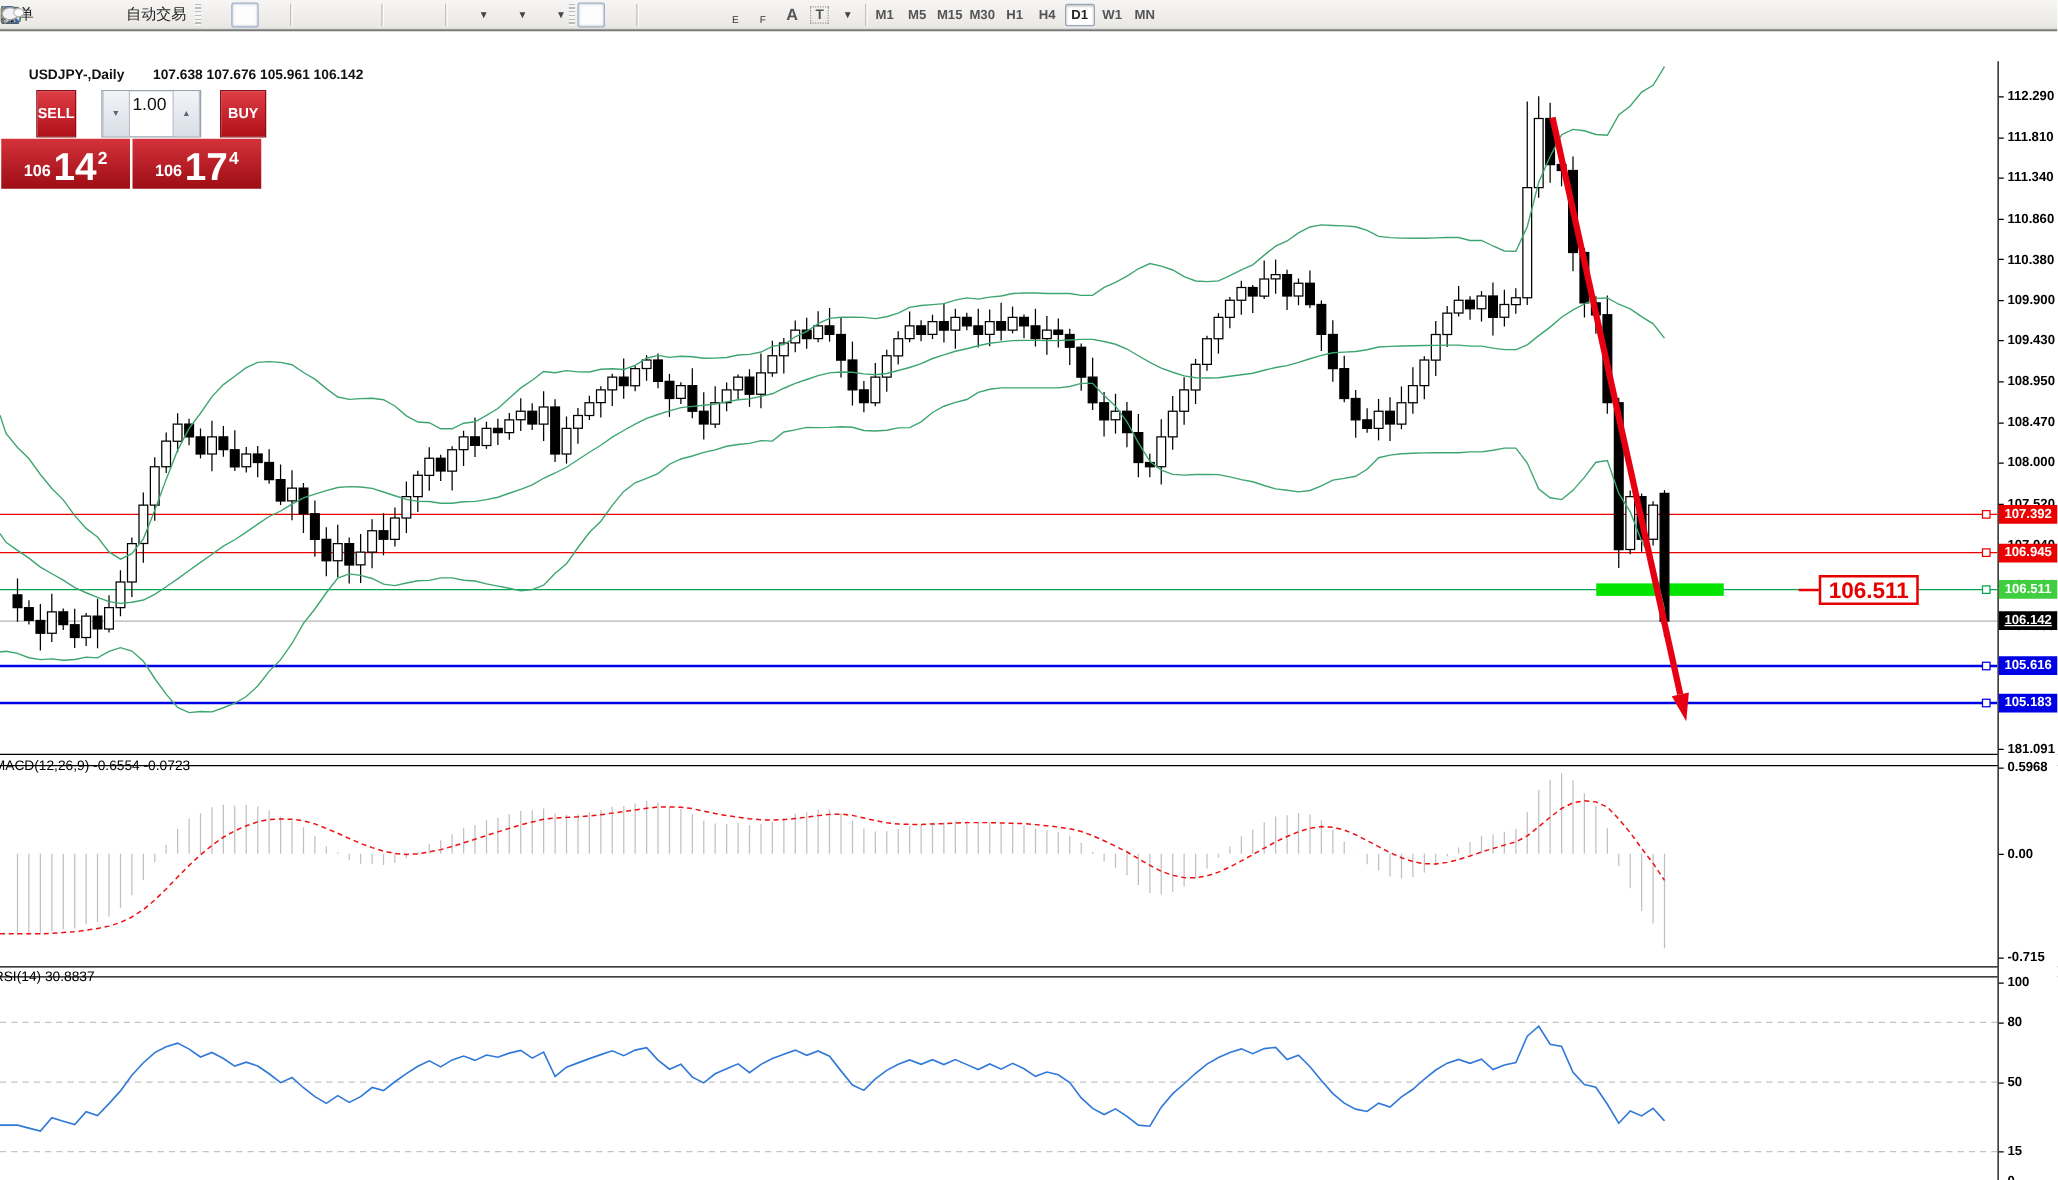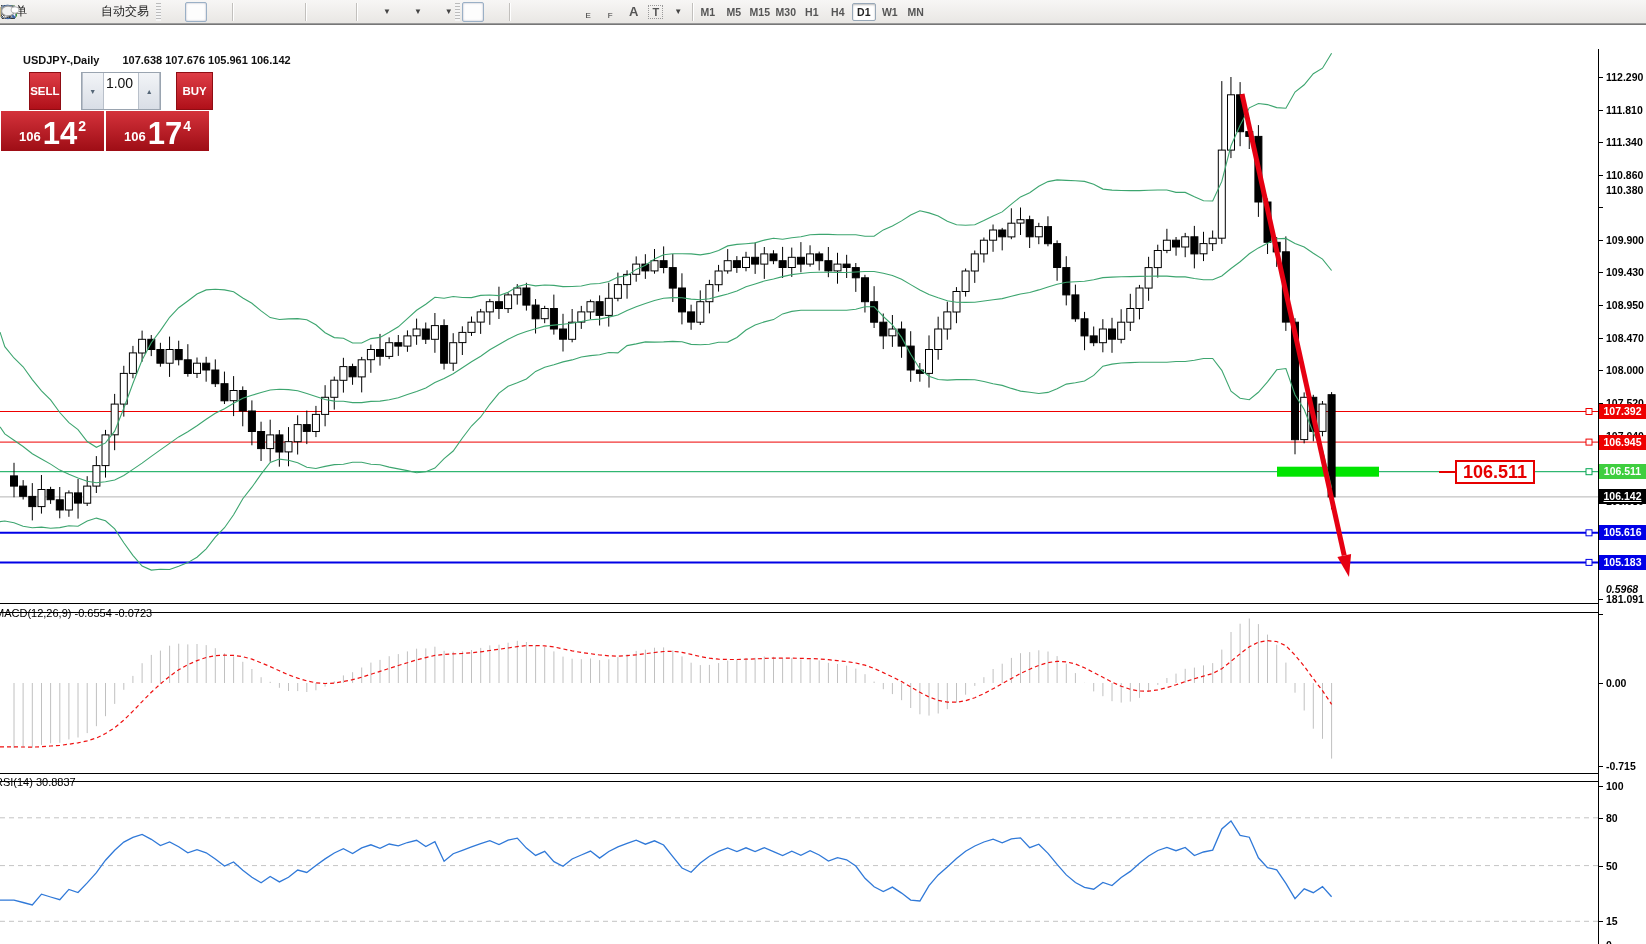--- a/index.html
+++ b/index.html
@@ -763,21 +763,21 @@
   <div id="axis-col">
       <div class="tick-dash" style="top: 27.993px;"></div>
       <div class="tick-label" style="top: 21.993px;">112.290</div>
       <div class="tick-dash" style="top: 60.777px;"></div>
       <div class="tick-label" style="top: 54.777px;">111.810</div>
       <div class="tick-dash" style="top: 92.878px;"></div>
       <div class="tick-label" style="top: 86.878px;">111.340</div>
       <div class="tick-dash" style="top: 125.662px;"></div>
       <div class="tick-label" style="top: 119.662px;">110.860</div>
       <div class="tick-dash" style="top: 158.446px;"></div>
-      <div class="tick-label" style="top: 135px; text-align: center;">110.380</div>
+      <div class="tick-label" style="top: 153px; text-align: center;">110.380</div>
       <div class="tick-dash" style="top: 191.23px;"></div>
       <div class="tick-label" style="top: 185.23px;">109.900</div>
       <div class="tick-dash" style="top: 223.331px;"></div>
       <div class="tick-label" style="top: 217.331px;">109.430</div>
       <div class="tick-dash" style="top: 256.115px;"></div>
       <div class="tick-label" style="top: 250.115px;">108.950</div>
       <div class="tick-dash" style="top: 288.899px;"></div>
       <div class="tick-label" style="top: 282.899px;">108.470</div>
       <div class="tick-dash" style="top: 321px;"></div>
       <div class="tick-label" style="top: 315px;">108.000</div>
@@ -789,21 +789,21 @@
       <div class="tick-label" style="top: 413.352px;">106.560</div>
       <div class="tick-dash" style="top: 452.136px;"></div>
       <div class="tick-label" style="top: 446.136px;">106.080</div>
       <div class="tick-dash" style="top: 484.92px;"></div>
       <div class="tick-label" style="top: 478.92px;">105.600</div>
       <div class="tick-dash" style="top: 517.021px;"></div>
       <div class="tick-label" style="top: 511.021px;">105.130</div>
       <div class="tick-dash" style="top: 549.805px;"></div>
       <div class="tick-label" style="top: 543.805px;">181.091</div>
       <div class="tick-dash" style="top: 565px;"></div>
-      <div class="tick-label" style="top: 534px; font-style: italic;">0.5968</div>
+      <div class="tick-label" style="top: 559px;">0.5968</div>
       <div class="tick-dash" style="top: 634px;"></div>
       <div class="tick-label" style="top: 628px;">0.00</div>
       <div class="tick-dash" style="top: 717px;"></div>
       <div class="tick-label" style="top: 711px;">-0.715</div>
       <div class="tick-dash" style="top: 737px;"></div>
       <div class="tick-label" style="top: 731px;">100</div>
       <div class="tick-dash" style="top: 769px;"></div>
       <div class="tick-label" style="top: 763px;">80</div>
       <div class="tick-dash" style="top: 817px;"></div>
       <div class="tick-label" style="top: 811px;">50</div>

